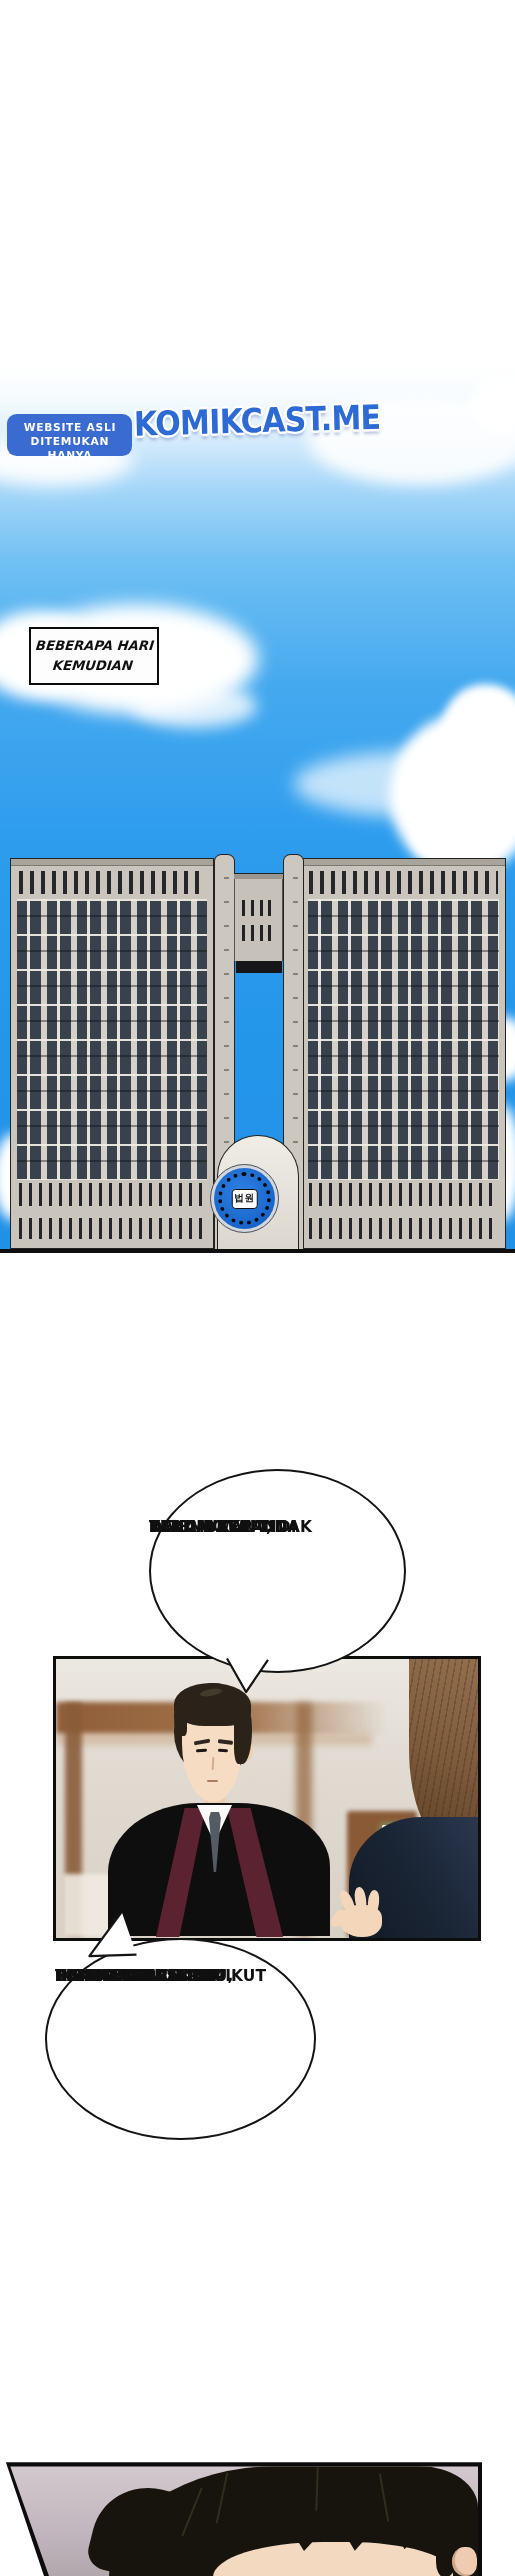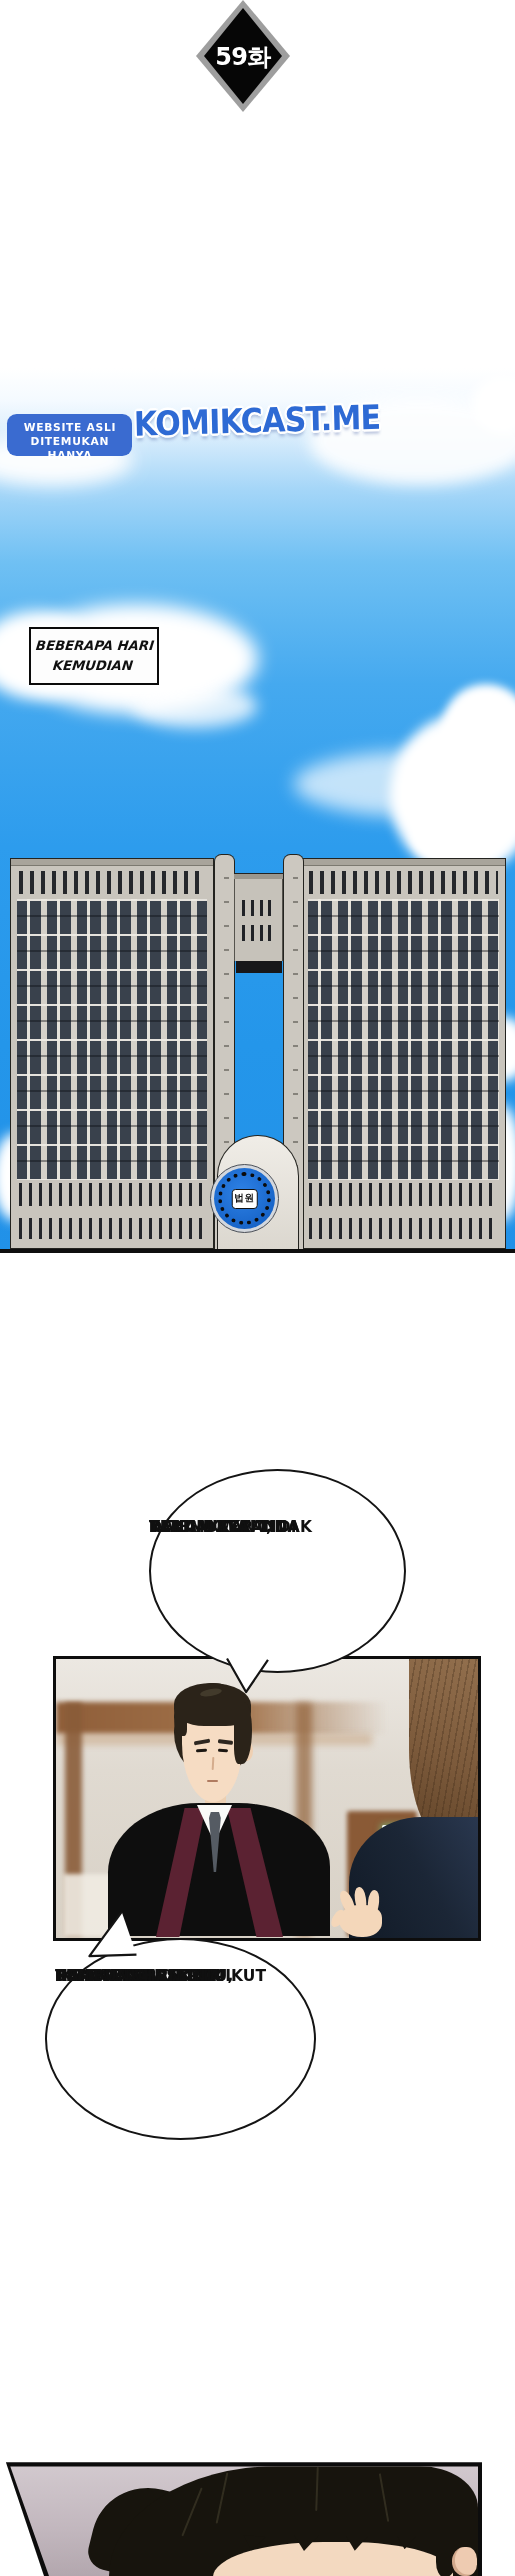--- a/index.html
+++ b/index.html
@@ -163,24 +163,20 @@
   .fringe{background:#17140d;clip-path:polygon(0 0,100% 0,40% 100%);}
   .d-sideburn{left:436px;top:77px;width:22px;height:43px;background:#17140d;border-radius:0 0 55% 35%;}
   .d-ear{left:452px;top:90px;width:25px;height:29px;background:#eecbb1;
     border-radius:55% 45% 45% 55%;box-shadow:inset 2.9px -1.5px 0 rgba(154,104,72,.35);}
 </style>
 </head>
 <body>
 
 <div id="page">
 
-  <div class="badge-outer">
-    <div class="badge-inner"></div>
-    <div class="badge-label">59화</div>
-  </div>
 
   <div class="sky-panel">
 
     <div class="cloud" style="left:-29px;top:66px;width:162px;height:52px;filter:blur(8.8px);opacity:.95"></div>
     <div class="cloud" style="left:309px;top:29px;width:221px;height:88px;filter:blur(7.4px);opacity:.9"></div>
     <div class="cloud" style="left:471px;top:7.4px;width:66px;height:59px;filter:blur(5.9px)"></div>
     <div class="cloud" style="left:14.7px;top:236px;width:243px;height:110px;filter:blur(8.8px)"></div>
     <div class="cloud" style="left:-22px;top:243px;width:118px;height:88px;filter:blur(7.4px)"></div>
     <div class="cloud" style="left:132px;top:316px;width:125px;height:44px;filter:blur(7.4px);opacity:.8"></div>
     <div class="cloud" style="left:294px;top:383px;width:243px;height:66px;filter:blur(8.8px);opacity:.7"></div>

